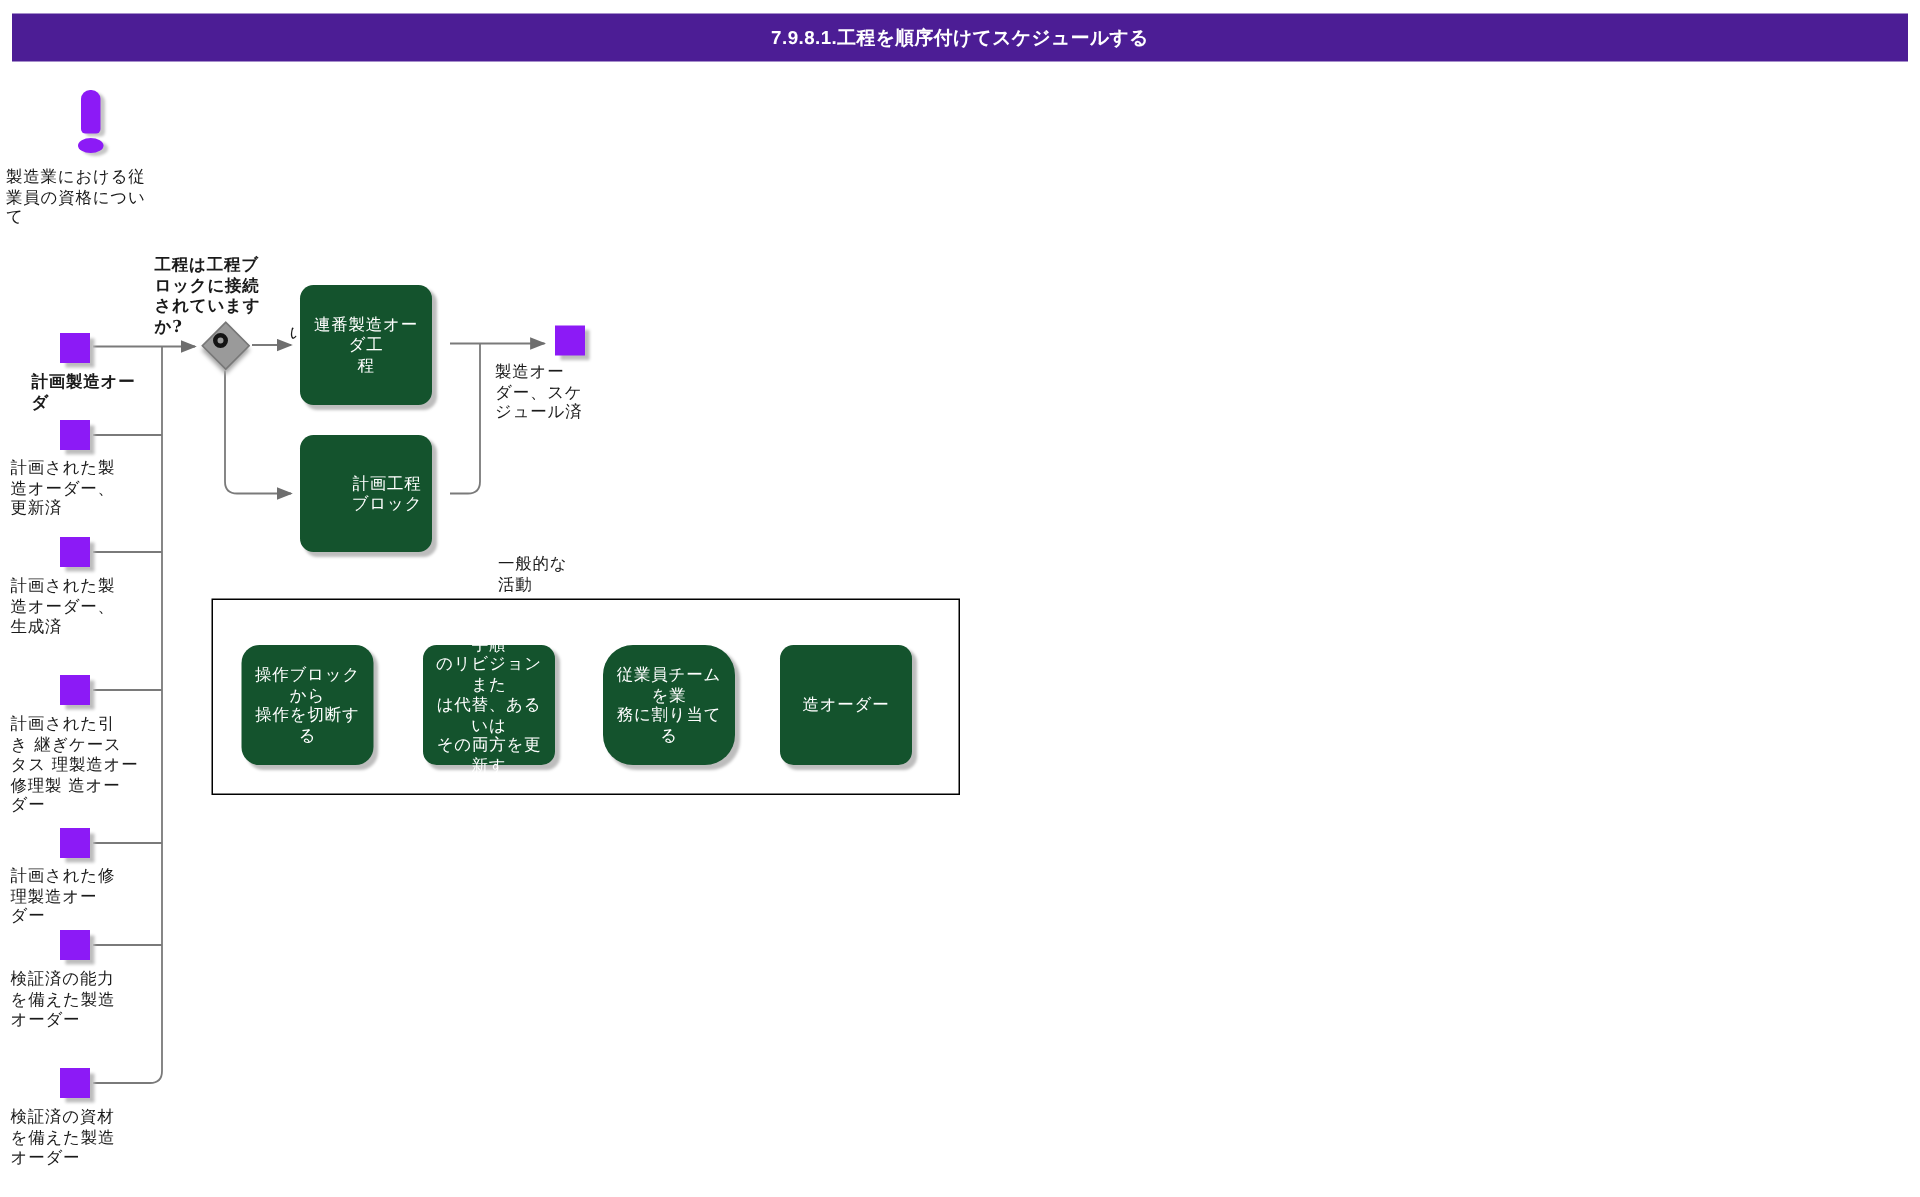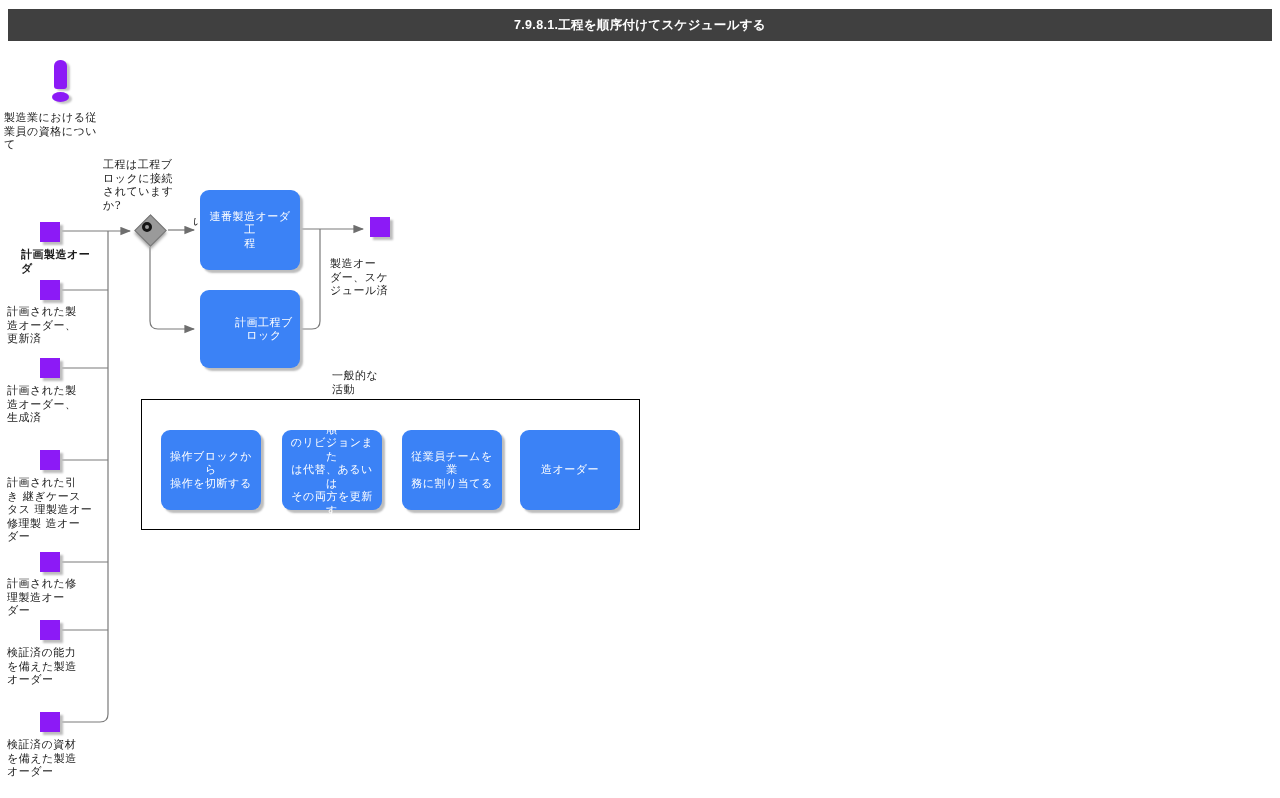--- a/index.html
+++ b/index.html
@@ -3,35 +3,35 @@
 <meta charset="utf-8">
 <style>
   * { margin:0; padding:0; box-sizing:border-box; }
   html,body { background:#ffffff; }
   #canvas {
     position:relative; width:1280px; height:798px; overflow:hidden;
     background:#ffffff; font-family:"DejaVu Serif", serif; color:#1a1a1a;
   }
   .titlebar {
     position:absolute; left:8px; top:9px; width:1264px; height:32px;
-    background:#404040; color:#ffffff;
+    background:#4c1d95; color:#ffffff;
     font-family:"Liberation Sans", sans-serif; font-weight:bold; font-size:12.5px;
     display:flex; align-items:center; justify-content:center; letter-spacing:0.3px;
   }
   svg.connectors { position:absolute; left:0; top:0; width:1280px; height:798px; }
   .event-sq {
     position:absolute; width:20px; height:20px; background:#8c1af6;
     box-shadow:3px 3px 2px #bdbdbd;
   }
   .node-label {
     position:absolute; text-align:left; font-size:11px; line-height:13.5px;
     white-space:pre-line; letter-spacing:0.5px; color:#1a1a1a;
   }
   .task {
-    position:absolute; width:100px; background:#3b82f6; border-radius:9px;
+    position:absolute; width:88px; background:#14532d; border-radius:9px;
     color:#ffffff; display:flex; align-items:center; justify-content:center;
     text-align:center; font-size:11px; line-height:13.5px; white-space:pre-line;
     box-shadow:3px 3px 2px #bdbdbd; padding:4px; letter-spacing:0.5px;
   }
   .gateway {
     position:absolute; left:139px; top:219px; width:23px; height:23px;
     background:#9a9a9a; border:1px solid #787878; transform:rotate(45deg);
     box-shadow:2px 2px 3px #a8a8a8;
   }
   .gateway-circle {
@@ -123,43 +123,43 @@
 を備えた製造
 オーダー</div>
 
   <div class="event-sq" style="left:40px; top:712px;"></div>
   <div class="node-label" style="left:7px; top:738px; width:100px;">検証済の資材
 を備えた製造
 オーダー</div>
 
   <div class="gateway"></div>
   <div class="gateway-circle"></div>
-  <div class="node-label" style="left:103px; top:158px; width:94px;">工程は工程ブ
+  <div class="node-label" style="left:103px; top:170px; width:94px;font-weight:bold;">工程は工程ブ
 ロックに接続
 されています
 か?</div>
   <div class="node-label branch-label" style="left:157px; top:215px; width:44px;margin-left:35px;">いいえ</div>
 
   <div class="task" style="left:200px; top:190px; height:80px;">連番製造オーダ工
 程</div>
   <div class="task" style="left:200px; top:290px; height:78px;padding-left:32px;">計画工程ブロック</div>
 
   <div class="event-sq" style="left:370px; top:217px;"></div>
-  <div class="node-label" style="left:330px; top:241px; width:100px;margin-top:16px;">製造オー
+  <div class="node-label" style="left:330px; top:241px; width:100px;">製造オー
 ダー、スケ
 ジュール済</div>
 
   <div class="node-label" style="left:332px; top:369px; width:100px;">一般的な
 活動</div>
   <div class="group-box"></div>
 
-  <div class="task" style="left:161px; top:430px; height:80px;">操作ブロックから
+  <div class="task" style="left:161px; top:430px; height:80px;border-radius:12px;">操作ブロックから
 操作を切断する</div>
   <div class="task" style="left:282px; top:430px; height:80px;">製造オーダー手順
 のリビジョンまた
 は代替、あるいは
 その両方を更新す
 る</div>
-  <div class="task" style="left:402px; top:430px; height:80px;">従業員チームを業
+  <div class="task" style="left:402px; top:430px; height:80px;border-radius:20px;">従業員チームを業
 務に割り当てる</div>
   <div class="task" style="left:520px; top:430px; height:80px;">造オーダー</div>
 
 </div>
 
 </body></html>

